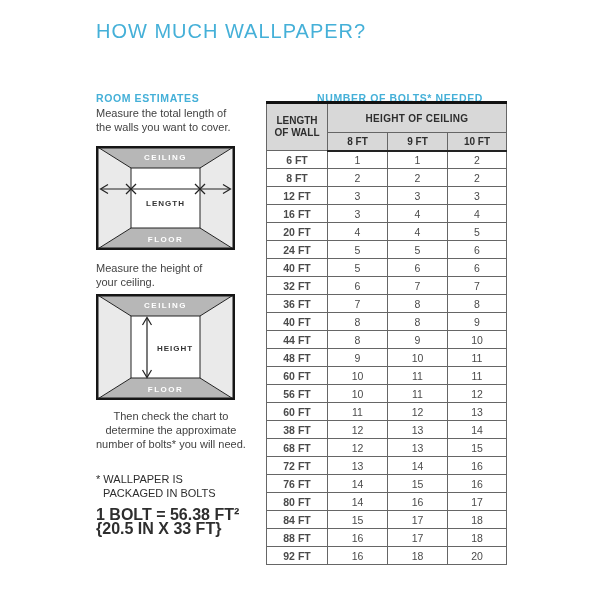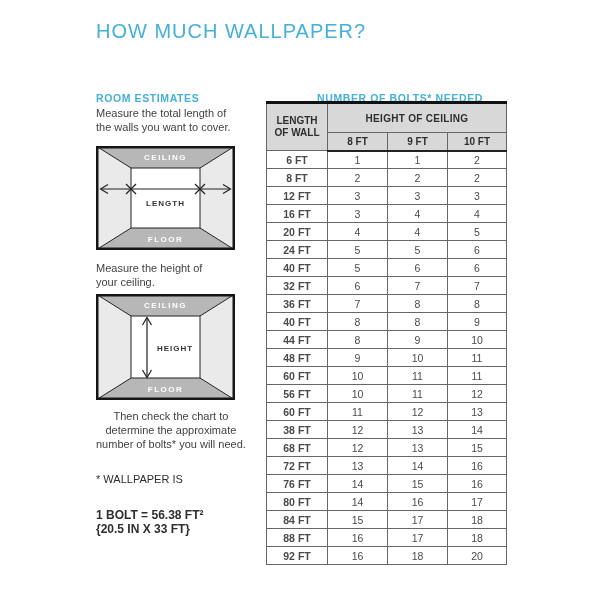--- a/index.html
+++ b/index.html
@@ -19,21 +19,21 @@
   .table-title{left:280px;top:84px;width:240px;text-align:center;}
   .para{font-size:11px;line-height:14px;color:var(--text-body);}
   .p1{left:96px;top:106px;}
   .p2{left:96px;top:261px;}
   .p3{left:96px;top:409px;text-align:center;}
   .diagram1{left:96px;top:146px;}
   .diagram2{left:96px;top:294px;}
   .footnote{left:96px;top:472px;font-size:11px;line-height:14px;
     font-weight:normal;color:var(--text-dark);}
   .footnote .indent{padding-left:7px;}
-  .bolt-spec{left:96px;top:508px;font-size:12px;line-height:14px;
+  .bolt-spec{left:96px;top:508px;font-size:16px;line-height:14px;
     font-weight:bold;color:var(--text-dark);}
   table.bolts{left:266px;top:101px;width:240px;border-collapse:collapse;
     table-layout:fixed;border-top:3px solid var(--line-thick);}
   table.bolts th, table.bolts td{border:1px solid var(--line-thin);
     text-align:center;vertical-align:middle;}
   table.bolts th{background:var(--header-gray);color:var(--text-dark);
     font-size:10px;font-weight:bold;}
   th.corner{width:61px;border-right:3px solid var(--line-thick);
     white-space:pre-line;line-height:12px;}
   th.group{font-size:11px;height:30px;letter-spacing:.3px;}
@@ -109,20 +109,21 @@
 </svg>
 
 <div class="abs para p3">
   <div>Then check the chart to</div>
   <div>determine the approximate</div>
   <div>number of bolts* you will need.</div>
 </div>
 
 <div class="abs footnote">
   <div>* WALLPAPER IS</div>
+  <div class="indent">PACKAGED IN BOLTS</div>
 </div>
 
 <div class="abs bolt-spec">
   <div>1 BOLT = 56.38 FT²</div>
   <div>{20.5 IN X 33 FT}</div>
 </div>
 
 <div class="abs section-label table-title">NUMBER OF BOLTS* NEEDED</div>
 
 <table class="abs bolts">

